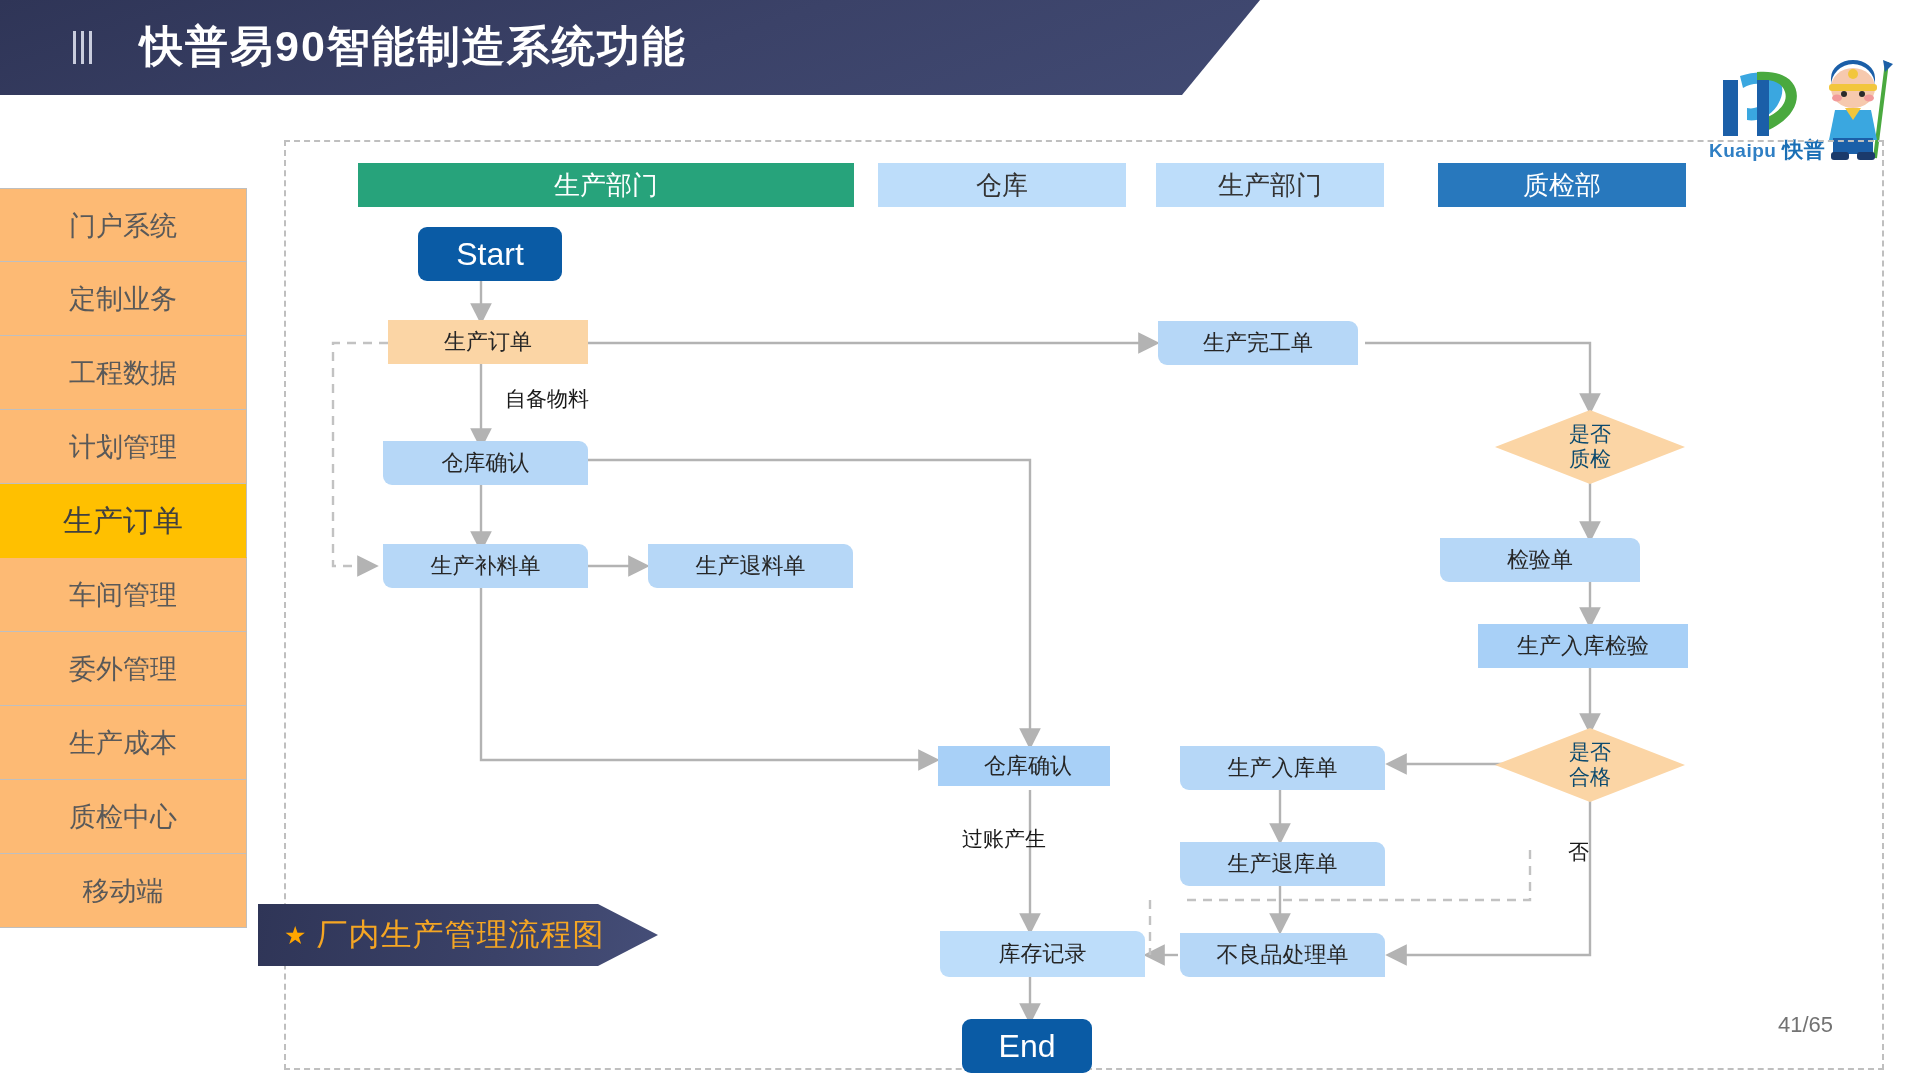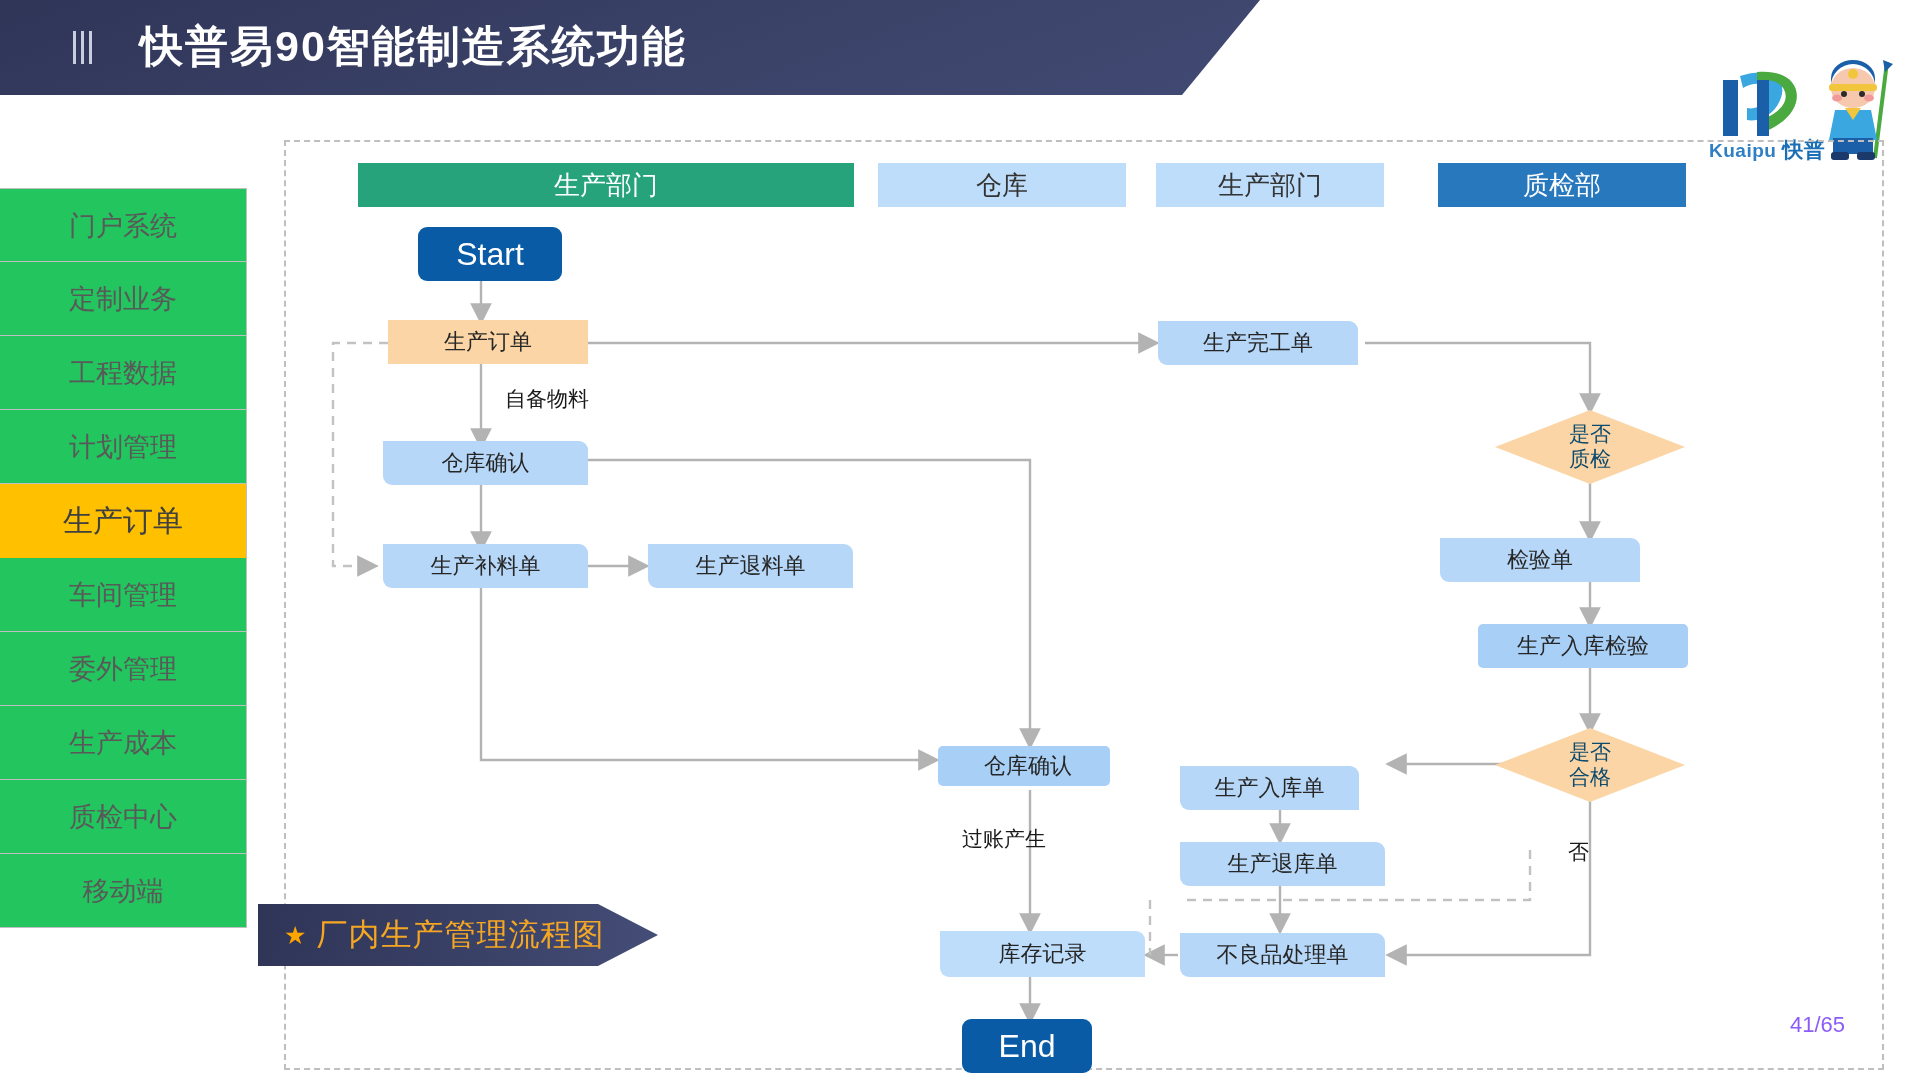--- a/index.html
+++ b/index.html
@@ -35,21 +35,21 @@
     color:#2f7fc4; letter-spacing:0.5px; white-space:nowrap;
   }
   .logo-text .cn { color:#1a6fb5; font-size:21px; }
   .mascot { position:absolute; left:110px; top:0; }
 
   
   .sidebar { position:absolute; left:0px; top:188px; width:247px; }
   .side-item {
     height:74px; line-height:74px; text-align:center;
     font-size:27px; color:#595959; border-bottom:1px solid #bfbfbf;
-    border-right:1px solid #bfbfbf; background:#22c55e;
+    border-right:1px solid #bfbfbf; background:#fdba74;
   }
   .side-item:first-child { border-top:1px solid #bfbfbf; }
   .side-item.active {
     background:#ffc000; color:#404040; font-size:30px; font-weight:500;
     border-bottom-color:#ffc000; border-top:none;
   }
 
   
   .canvas {
     position:absolute; left:284px; top:140px; width:1600px; height:930px;
@@ -66,21 +66,21 @@
   .lane.lblue { background:#bdddfa; color:#333333; }
   .lane.dblue { background:#2878bd; color:#ffffff; }
 
   
   .node {
     position:absolute; display:flex; align-items:center; justify-content:center;
     font-size:22px; color:#262626; text-align:center; line-height:1.15;
   }
   .node.blue   { background:#b6d7f7; border-radius:0 9px 0 9px; }
   .node.blue2  { background:#bdddfa; border-radius:0 9px 0 9px; }
-  .node.plain  { background:#a8d0f7; border-radius:5px; }
+  .node.plain  { background:#a8d0f7; border-radius:0; }
   .node.orange { background:#fbd5a5; border-radius:0; }
   .node.start, .node.end {
     background:#0a5ba5; color:#ffffff; border-radius:9px;
     font-size:32px; font-weight:400;
   }
   .diamond {
     position:absolute; display:flex; align-items:center; justify-content:center;
     font-size:21px; color:#0c4a6e; text-align:center; line-height:1.18;
     background:#fbd5a5;
     clip-path: polygon(50% 0, 100% 50%, 50% 100%, 0 50%);
@@ -93,21 +93,21 @@
   .banner {
     position:absolute; left:258px; top:904px; width:400px; height:62px;
     background: linear-gradient(100deg, #2f3557 0%, #3b4268 60%, #454e78 100%);
     clip-path: polygon(0 0, 340px 0, 400px 31px, 340px 62px, 0 62px);
     display:flex; align-items:center;
   }
   .banner-star { color:#ffa500; font-size:25px; margin-left:26px; margin-right:10px; }
   .banner-text { color:#f5a623; font-size:31px; letter-spacing:1px; }
 
   .page-no {
-    position:absolute; left:1778px; top:1012px; font-size:22px; color:#8b5cf6;margin-left:12px;
+    position:absolute; left:1778px; top:1012px; font-size:22px; color:#737373;
   }
 </style>
 </head>
 <body>
 
 <div id="slide">
 
   <div class="header-bar"></div>
   <div class="header-hamburger">
     <i></i>
@@ -242,21 +242,21 @@
   </div>
 
   <div class="node blue" style="left:1440px; top:538px; width:200px; height:44px;">检验单</div>
 
   <div class="node plain" style="left:1478px; top:624px; width:210px; height:44px;">生产入库检验</div>
 
   <div class="node plain" style="left:938px; top:746px; width:172px; height:40px;padding-left:8px;">仓库确认</div>
 
   <div class="edge-label" style="left:962px; top:825px;">过账产生</div>
 
-  <div class="node blue" style="left:1180px; top:746px; width:179px; height:44px;margin-top:20px;">生产入库单</div>
+  <div class="node blue" style="left:1180px; top:746px; width:205px; height:44px;">生产入库单</div>
 
   <div class="diamond" style="left:1495px; top:728px; width:190px; height:74px;">
     <span style="display:block">
       <span>是否</span><br>
       <span>合格</span>
     </span>
   </div>
 
   <div class="edge-label" style="left:1568px; top:838px;">否</div>
 

